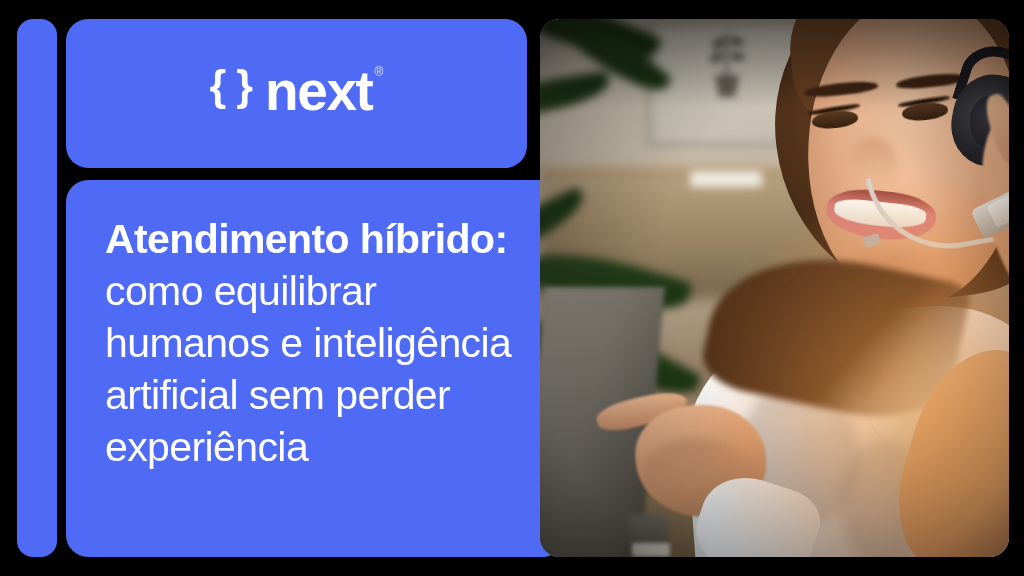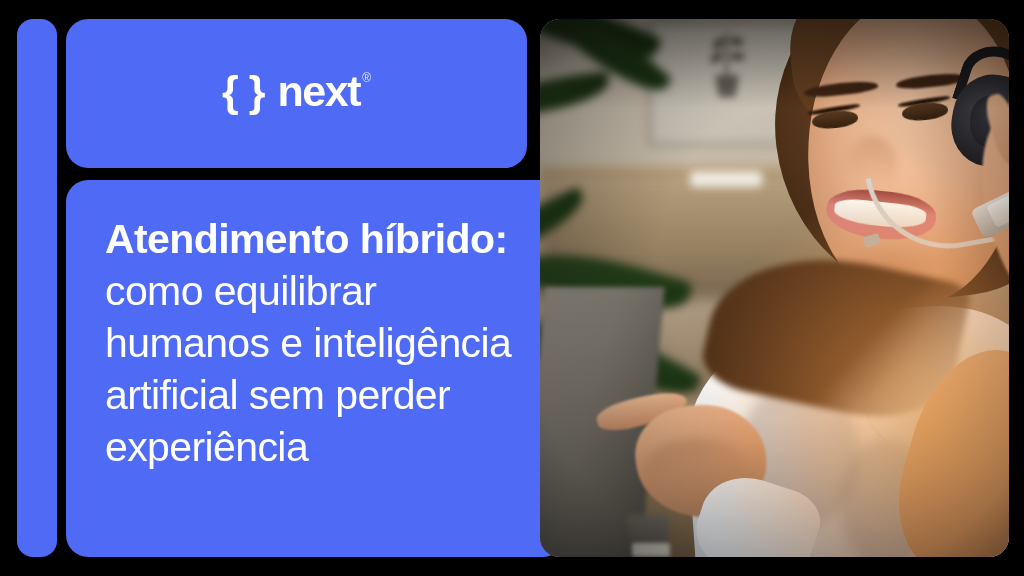--- a/index.html
+++ b/index.html
@@ -48,21 +48,21 @@
     white-space:nowrap;
     transform:translateY(-2px);
   }
   .logo-braces {
     font-size:43px;
     font-weight:bold;
     letter-spacing:-1px;
     margin-right:13px;
   }
   .logo-next {
-    font-size:43px;
+    font-size:55px;
     font-weight:bold;
     letter-spacing:-1.4px;
   }
   .logo-comm {
     font-size:43px;
     font-weight:300;
     letter-spacing:-1.4px;
   }
   .logo-reg {
     font-size:12px;

